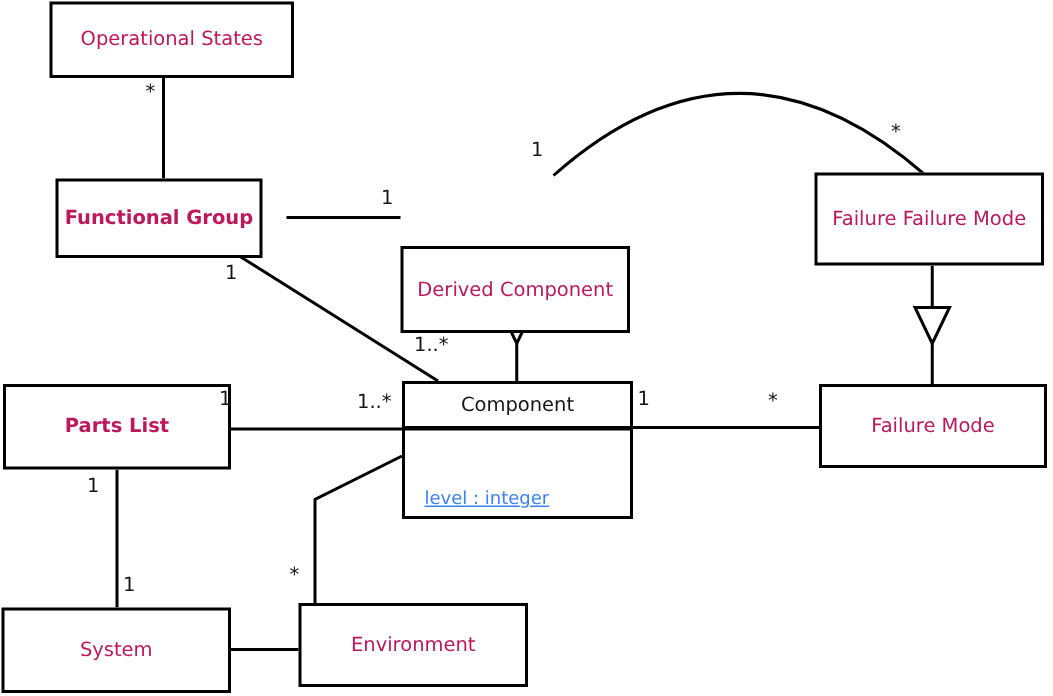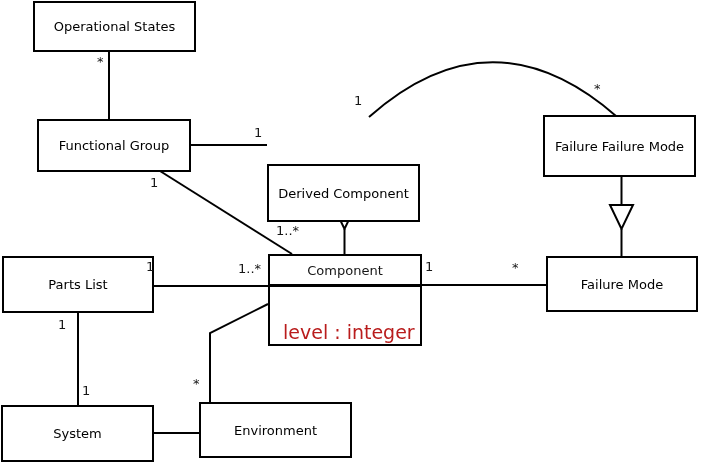--- a/index.html
+++ b/index.html
@@ -4,30 +4,30 @@
 <style>
   html,body { margin:0; padding:0; background:#ffffff; }
   .canvas {
     position:relative; width:702px; height:464px; background:#ffffff;
     font-family:"DejaVu Sans","Liberation Sans",sans-serif; overflow:hidden;
   }
   svg.wires { position:absolute; left:0; top:0; width:702px; height:464px; }
   .uml-class {
     position:absolute; background:#ffffff; border:2px solid #000;
     box-sizing:border-box; display:flex; align-items:center; justify-content:center;
-    font-size:13px; color:#000000; text-align:center; white-space:nowrap;
+    font-size:13px; color:#be185d; text-align:center; white-space:nowrap;
   }
   .uml-class-split { position:absolute; box-sizing:border-box; border:2px solid #000; background:#ffffff; display:flex; flex-direction:column;gap:32px; }
   .uml-name-compartment {
     flex:1; display:flex; align-items:center; justify-content:center;
     font-size:13px; color:#161616; border-bottom:3px solid #000;
   }
   .uml-attr-compartment {
     height:25px; display:flex; align-items:center; justify-content:flex-start;
-    padding-left:13px; font-size:19px; color:#b91c1c;
+    padding-left:13px; font-size:12px; color:#3b82f6;text-decoration:underline;
   }
   .mult { position:absolute; font-size:13px; color:#161616; line-height:14px; }
 </style>
 </head>
 <body>
 
 <div class="canvas">
 
   <svg class="wires" viewBox="0 0 702 464" xmlns="http://www.w3.org/2000/svg">
 
@@ -55,33 +55,33 @@
 
     <line x1="153" y1="433" x2="200" y2="433" stroke="#000" stroke-width="2"></line>
 
     <polyline points="210,402 210,333 268,304" fill="none" stroke="#000" stroke-width="2"></polyline>
   </svg>
 
   <div class="uml-class" style="left:33px; top:1px; width:163px; height:51px;">
     <span>Operational States</span>
   </div>
 
-  <div class="uml-class" style="left:37px; top:119px; width:154px; height:53px;">
+  <div class="uml-class" style="left:37px; top:119px; width:138px; height:53px;font-weight:bold;">
     <span>Functional Group</span>
   </div>
 
   <div class="uml-class" style="left:267px; top:117px; width:153px; height:58px;margin-top:47px;">
     <span>Derived Component</span>
   </div>
 
   <div class="uml-class" style="left:543px; top:115px; width:153px; height:62px;">
     <span>Failure Failure Mode</span>
   </div>
 
-  <div class="uml-class" style="left:2px; top:256px; width:152px; height:57px;">
+  <div class="uml-class" style="left:2px; top:256px; width:152px; height:57px;font-weight:bold;">
     <span>Parts List</span>
   </div>
 
   <div class="uml-class-split" style="left:268px; top:254px; width:154px; height:92px;">
     <div class="uml-name-compartment">
       <span>Component</span>
     </div>
     <div class="uml-attr-compartment">
       <span>level : integer</span>
     </div>

